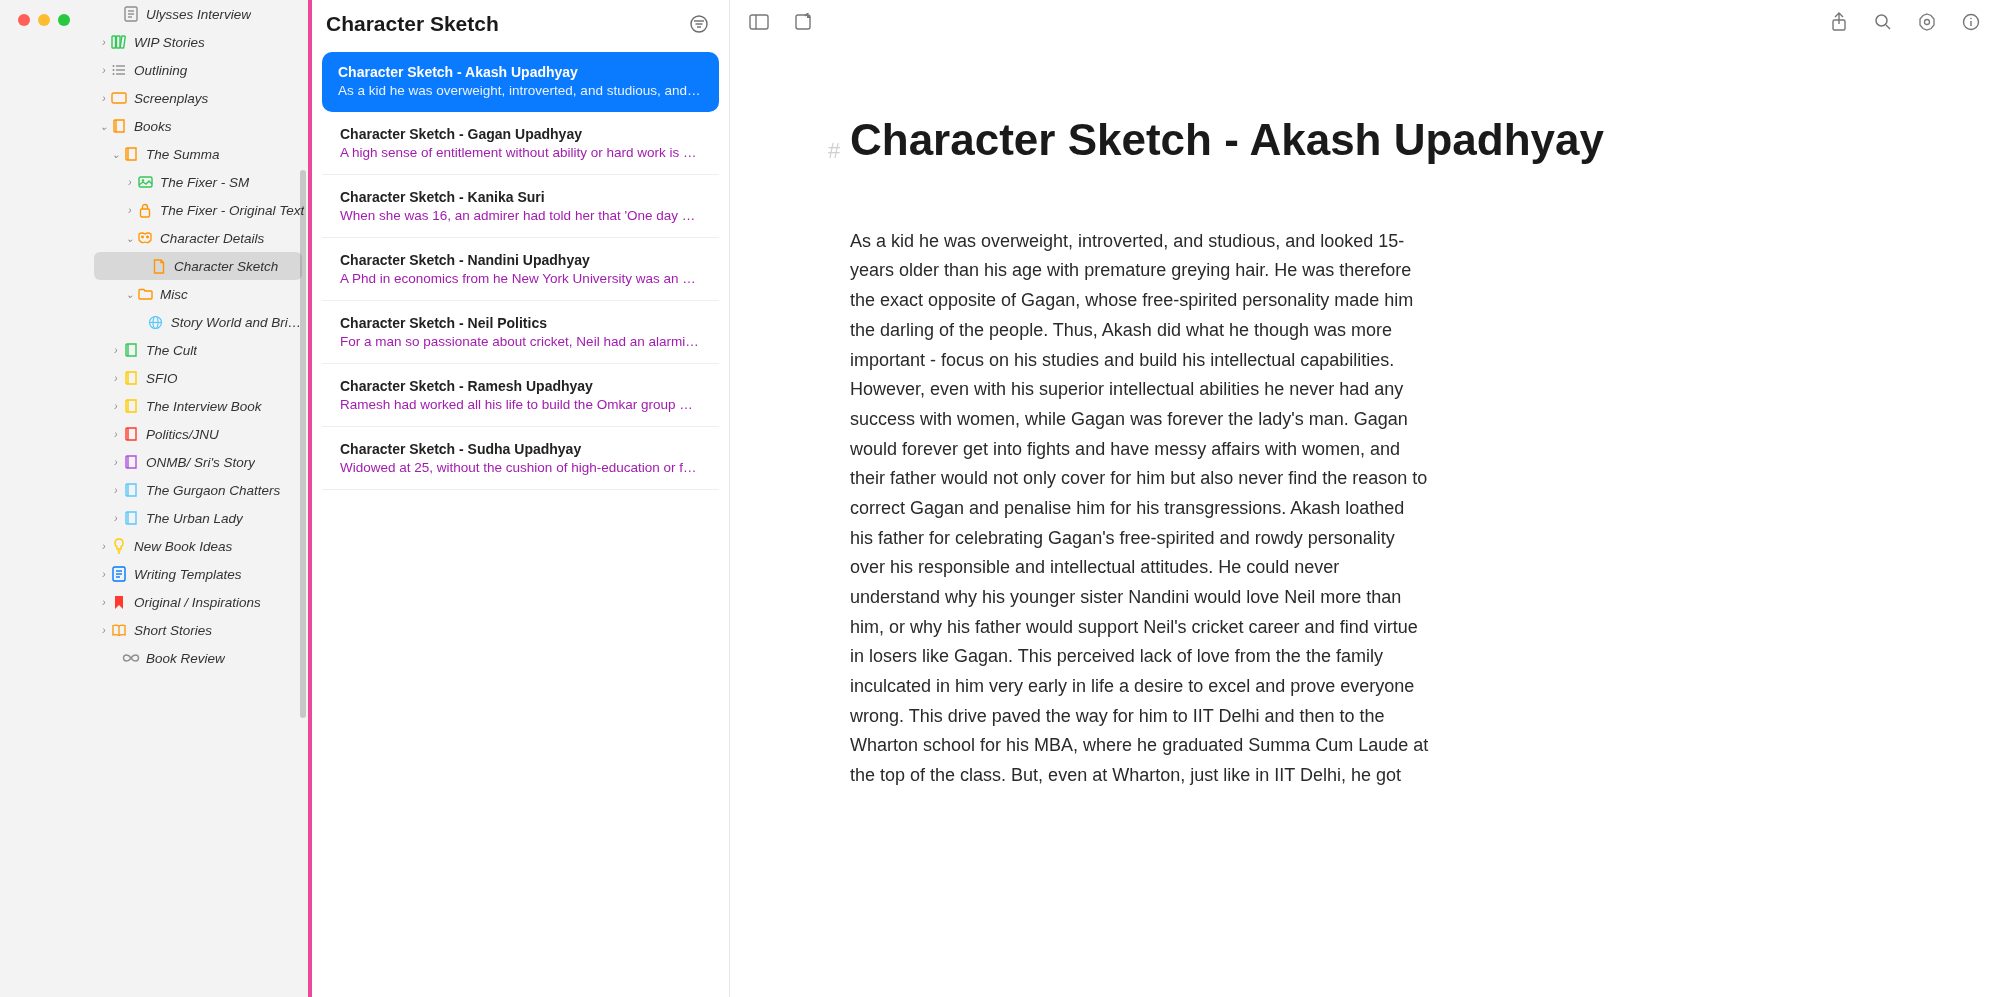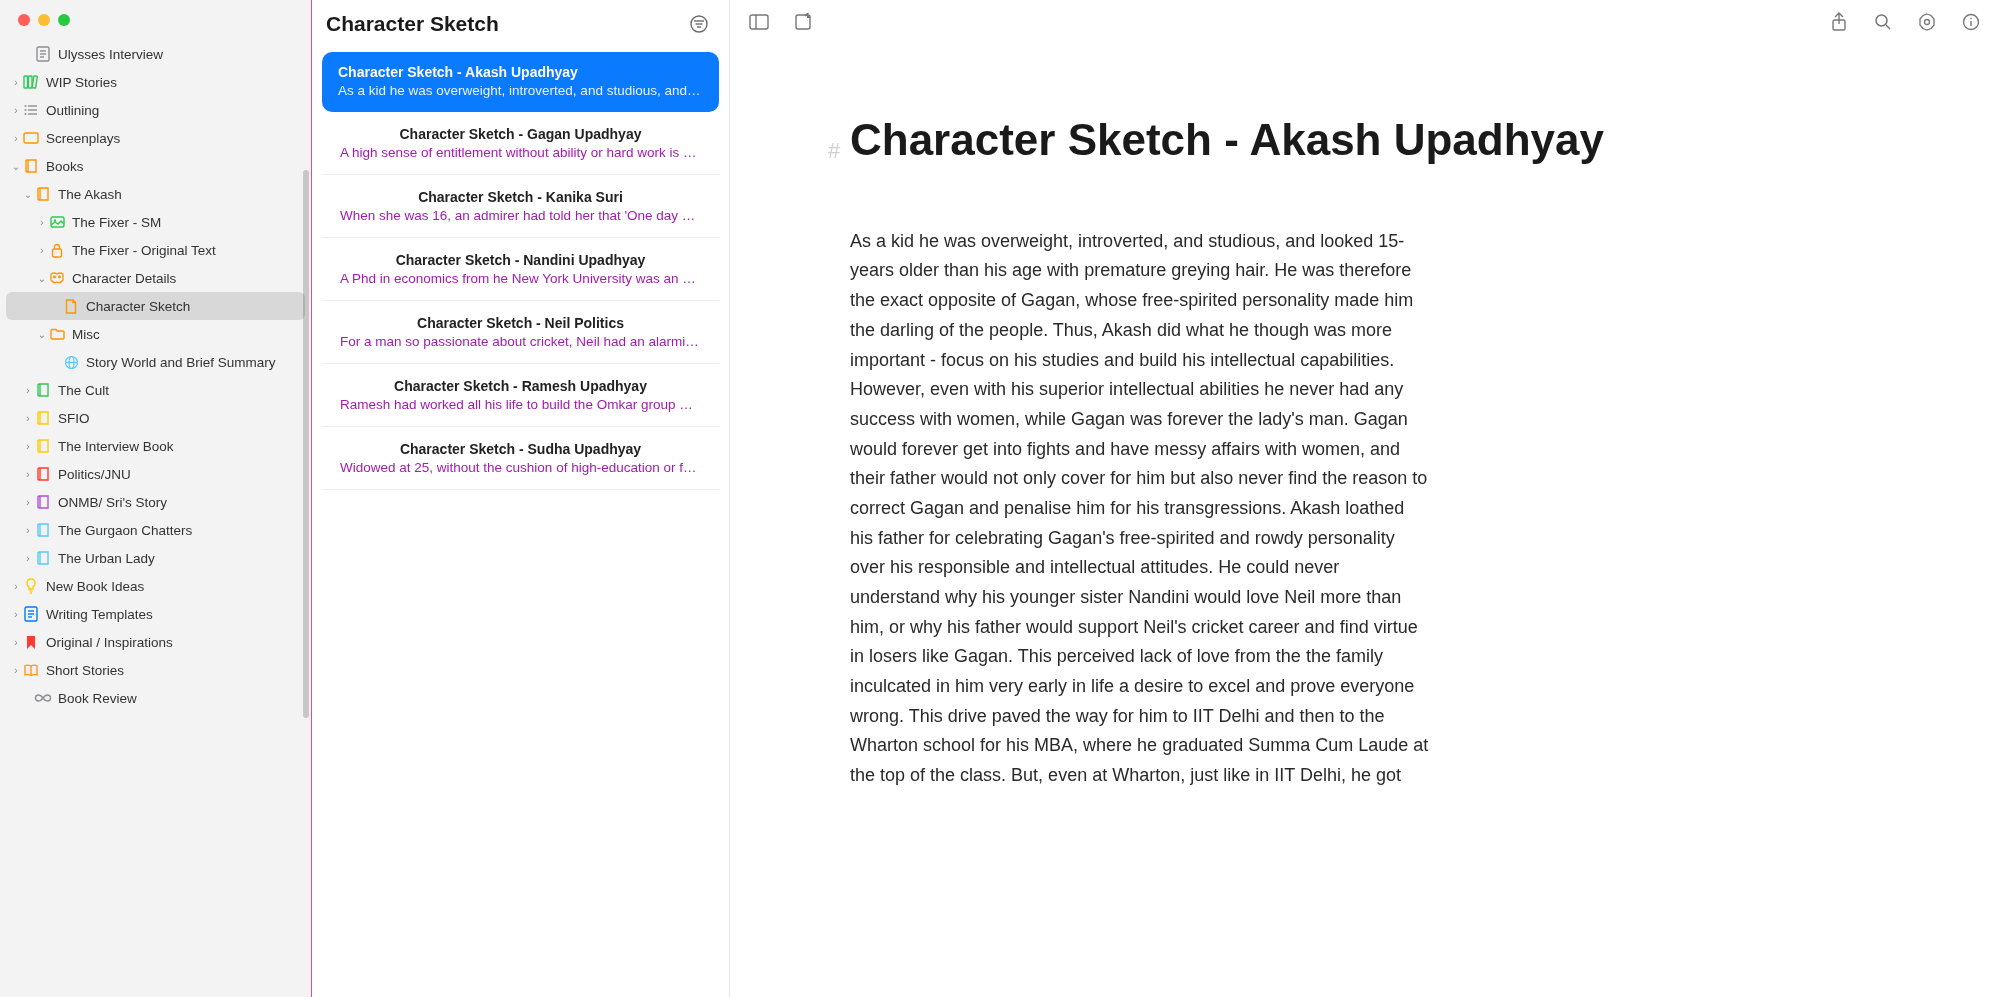--- a/index.html
+++ b/index.html
@@ -1,20 +1,20 @@
 <!DOCTYPE html>
 <html><head>
 <meta charset="utf-8">
 <style>
 * { margin: 0; padding: 0; box-sizing: border-box; }
 body { font-family: -apple-system, BlinkMacSystemFont, "Segoe UI", Helvetica, Arial, sans-serif; background: #fff; height: 100vh; overflow: hidden; }
 .app { display: flex; height: 100vh; }
 
 
-.sidebar { width: 312px; background: #f3f3f3; border-right: 1px solid #ec4899; display: flex; flex-direction: column; overflow: hidden; position: relative; }
+.sidebar { width: 312px; background: #f3f3f3; border-right: 4px solid #ec4899; display: flex; overflow: hidden; position: relative; font-style: italic; }
 .traffic-lights { display: flex; gap: 8px; padding: 14px 18px 14px 18px; }
 .dot { width: 12px; height: 12px; border-radius: 50%; }
 .dot.red { background: #ff5f57; }
 .dot.yellow { background: #febc2e; }
 .dot.green { background: #28c840; }
 .sidebar-content { flex: 1; overflow-y: auto; padding-bottom: 10px; }
 .sidebar-scrollbar { position: absolute; right: 2px; top: 170px; width: 6px; height: 548px; background: rgba(0,0,0,0.18); border-radius: 3px; }
 
 .tree-item { display: flex; align-items: center; height: 28px; font-size: 13.5px; color: #333; cursor: pointer; white-space: nowrap; overflow: hidden; text-overflow: ellipsis; }
 .tree-item.selected { background: #d8d8d8; border-radius: 6px; margin: 0 6px; padding-right: 6px; }
@@ -32,21 +32,21 @@
 .middle-header { display: flex; align-items: center; justify-content: space-between; padding: 12px 18px 16px 14px; }
 .middle-title { font-size: 21px; font-weight: 700; color: #1a1a1a; }
 .header-icon-btn { width: 24px; height: 24px; display: flex; align-items: center; justify-content: center; color: #6b6b6b; cursor: pointer; }
 .note-list { flex: 1; overflow-y: auto; padding: 0 10px; }
 .note-item { padding: 12px 16px 14px 16px; border-radius: 10px; margin-bottom: 2px; cursor: pointer; border-bottom: 1px solid #eee; }
 .note-item.selected { background: #0a7aff; border-bottom: none; }
 .note-item.selected .note-title { color: #fff; }
 .note-item.selected .note-preview { color: #eaf2ff; }
 .note-title { font-size: 14px; font-weight: 600; color: #222; margin-bottom: 3px; }
 .note-preview { font-size: 13.5px; color: #a21caf; white-space: nowrap; overflow: hidden; text-overflow: ellipsis; }
-.note-item:not(.selected) { padding-left: 18px; padding-right: 18px; border-radius: 0; text-align: center; }
+.note-item:not(.selected) { padding-left: 18px; padding-right: 18px; border-radius: 0; }
 
 
 .editor { flex: 1; display: flex; flex-direction: column; }
 .editor-toolbar { display: flex; align-items: center; justify-content: space-between; padding: 10px 18px; height: 44px; }
 .toolbar-group { display: flex; gap: 22px; }
 .toolbar-btn { width: 22px; height: 22px; display: flex; align-items: center; justify-content: center; color: #777; cursor: pointer; }
 .editor-body { flex: 1; overflow-y: auto; padding: 70px 60px 40px 120px; }
 .doc-title { font-size: 44px; font-weight: 800; color: #1a1a1a; line-height: 1.2; margin-bottom: 60px; position: relative; }
 .hash-marker { position: absolute; left: -22px; top: 24px; color: #d0d0d0; font-size: 22px; font-weight: 400; }
 .doc-body { font-size: 18px; line-height: 1.65; color: #2a2a2a; max-width: 580px; }
@@ -122,21 +122,21 @@
           <span class="tree-label">Books</span>
         </div>
         <div class="tree-item pad-1">
           <span class="chevron">⌄</span>
           <span class="tree-icon">
             <svg width="14" height="15" viewBox="0 0 14 15" fill="none" stroke="#ff9500" stroke-width="1.4">
               <path d="M2 2 Q2 1 3 1 L12 1 L12 13 L3 13 Q2 13 2 12 Z"></path>
               <line x1="4" y1="1" x2="4" y2="13"></line>
             </svg>
           </span>
-          <span class="tree-label">The Akash</span>
+          <span class="tree-label">The Summa</span>
         </div>
         <div class="tree-item pad-2">
           <span class="chevron">›</span>
           <span class="tree-icon">
             <svg width="15" height="12" viewBox="0 0 15 12" fill="none" stroke="#34c759" stroke-width="1.4">
               <rect x="1" y="1" width="13" height="10" rx="1.5"></rect>
               <circle cx="5" cy="4.5" r="1.2" fill="#34c759" stroke="none"></circle>
               <path d="M1 9 L5 6 L8 8 L11 5 L14 8"></path>
             </svg>
           </span>

